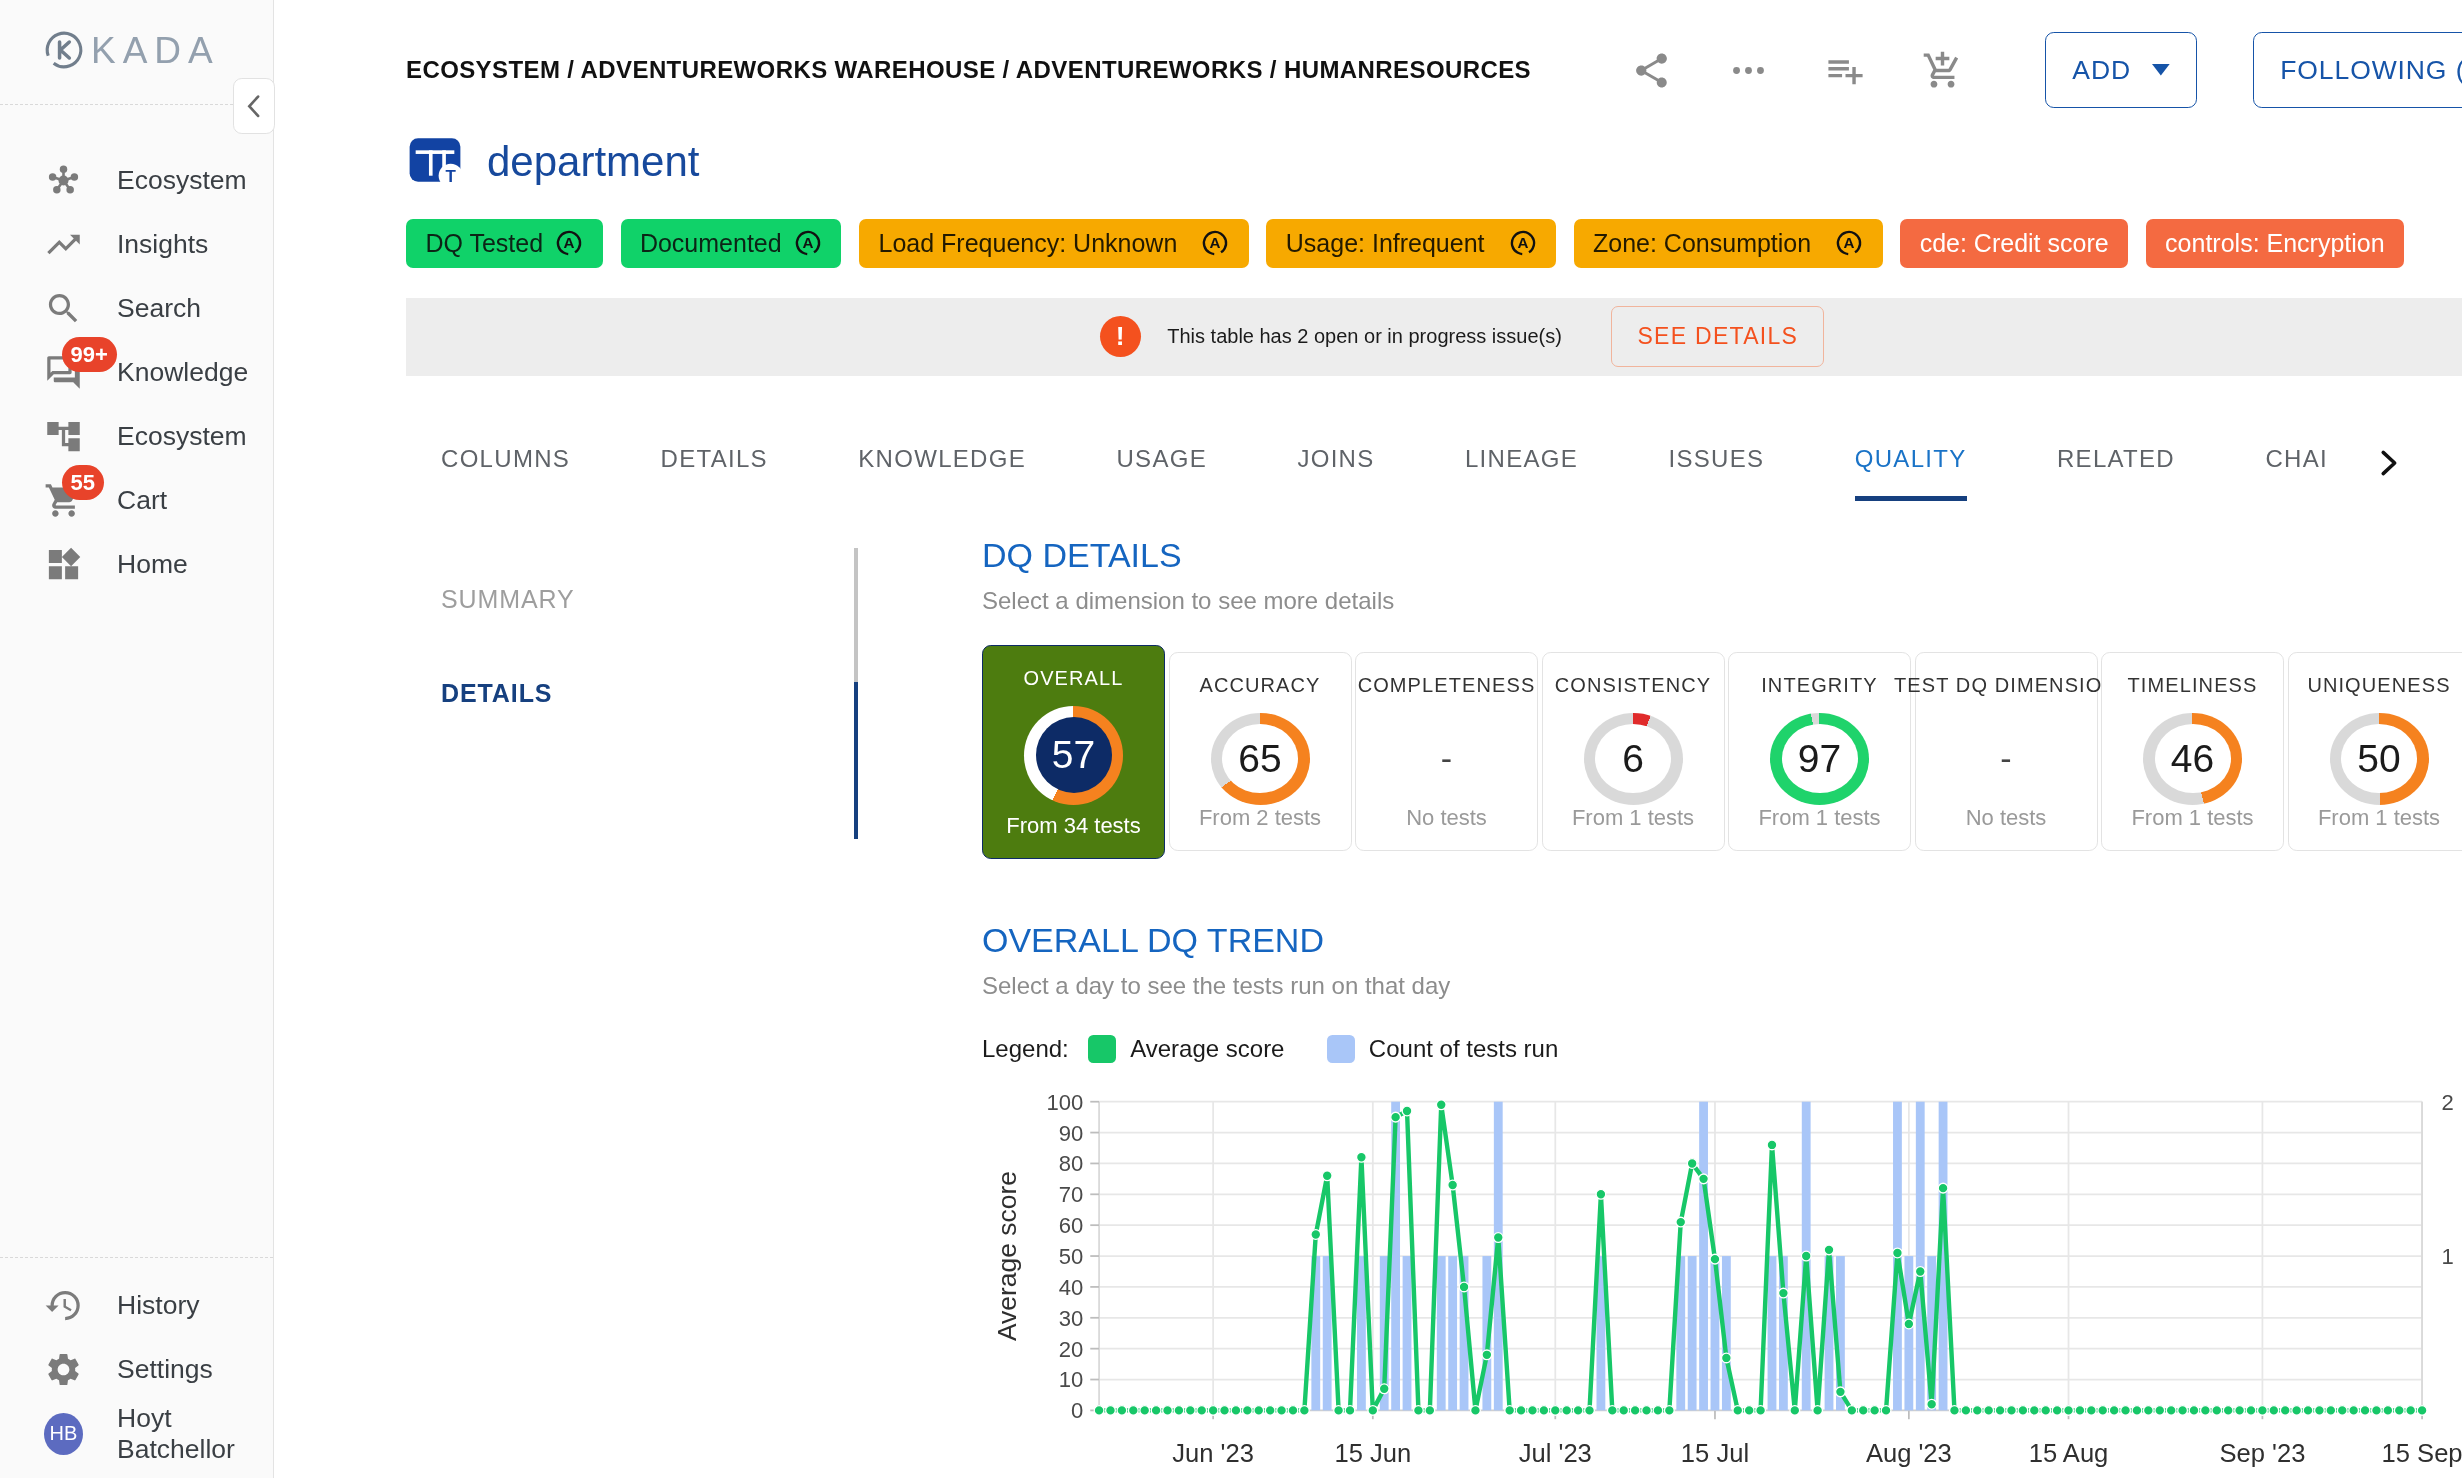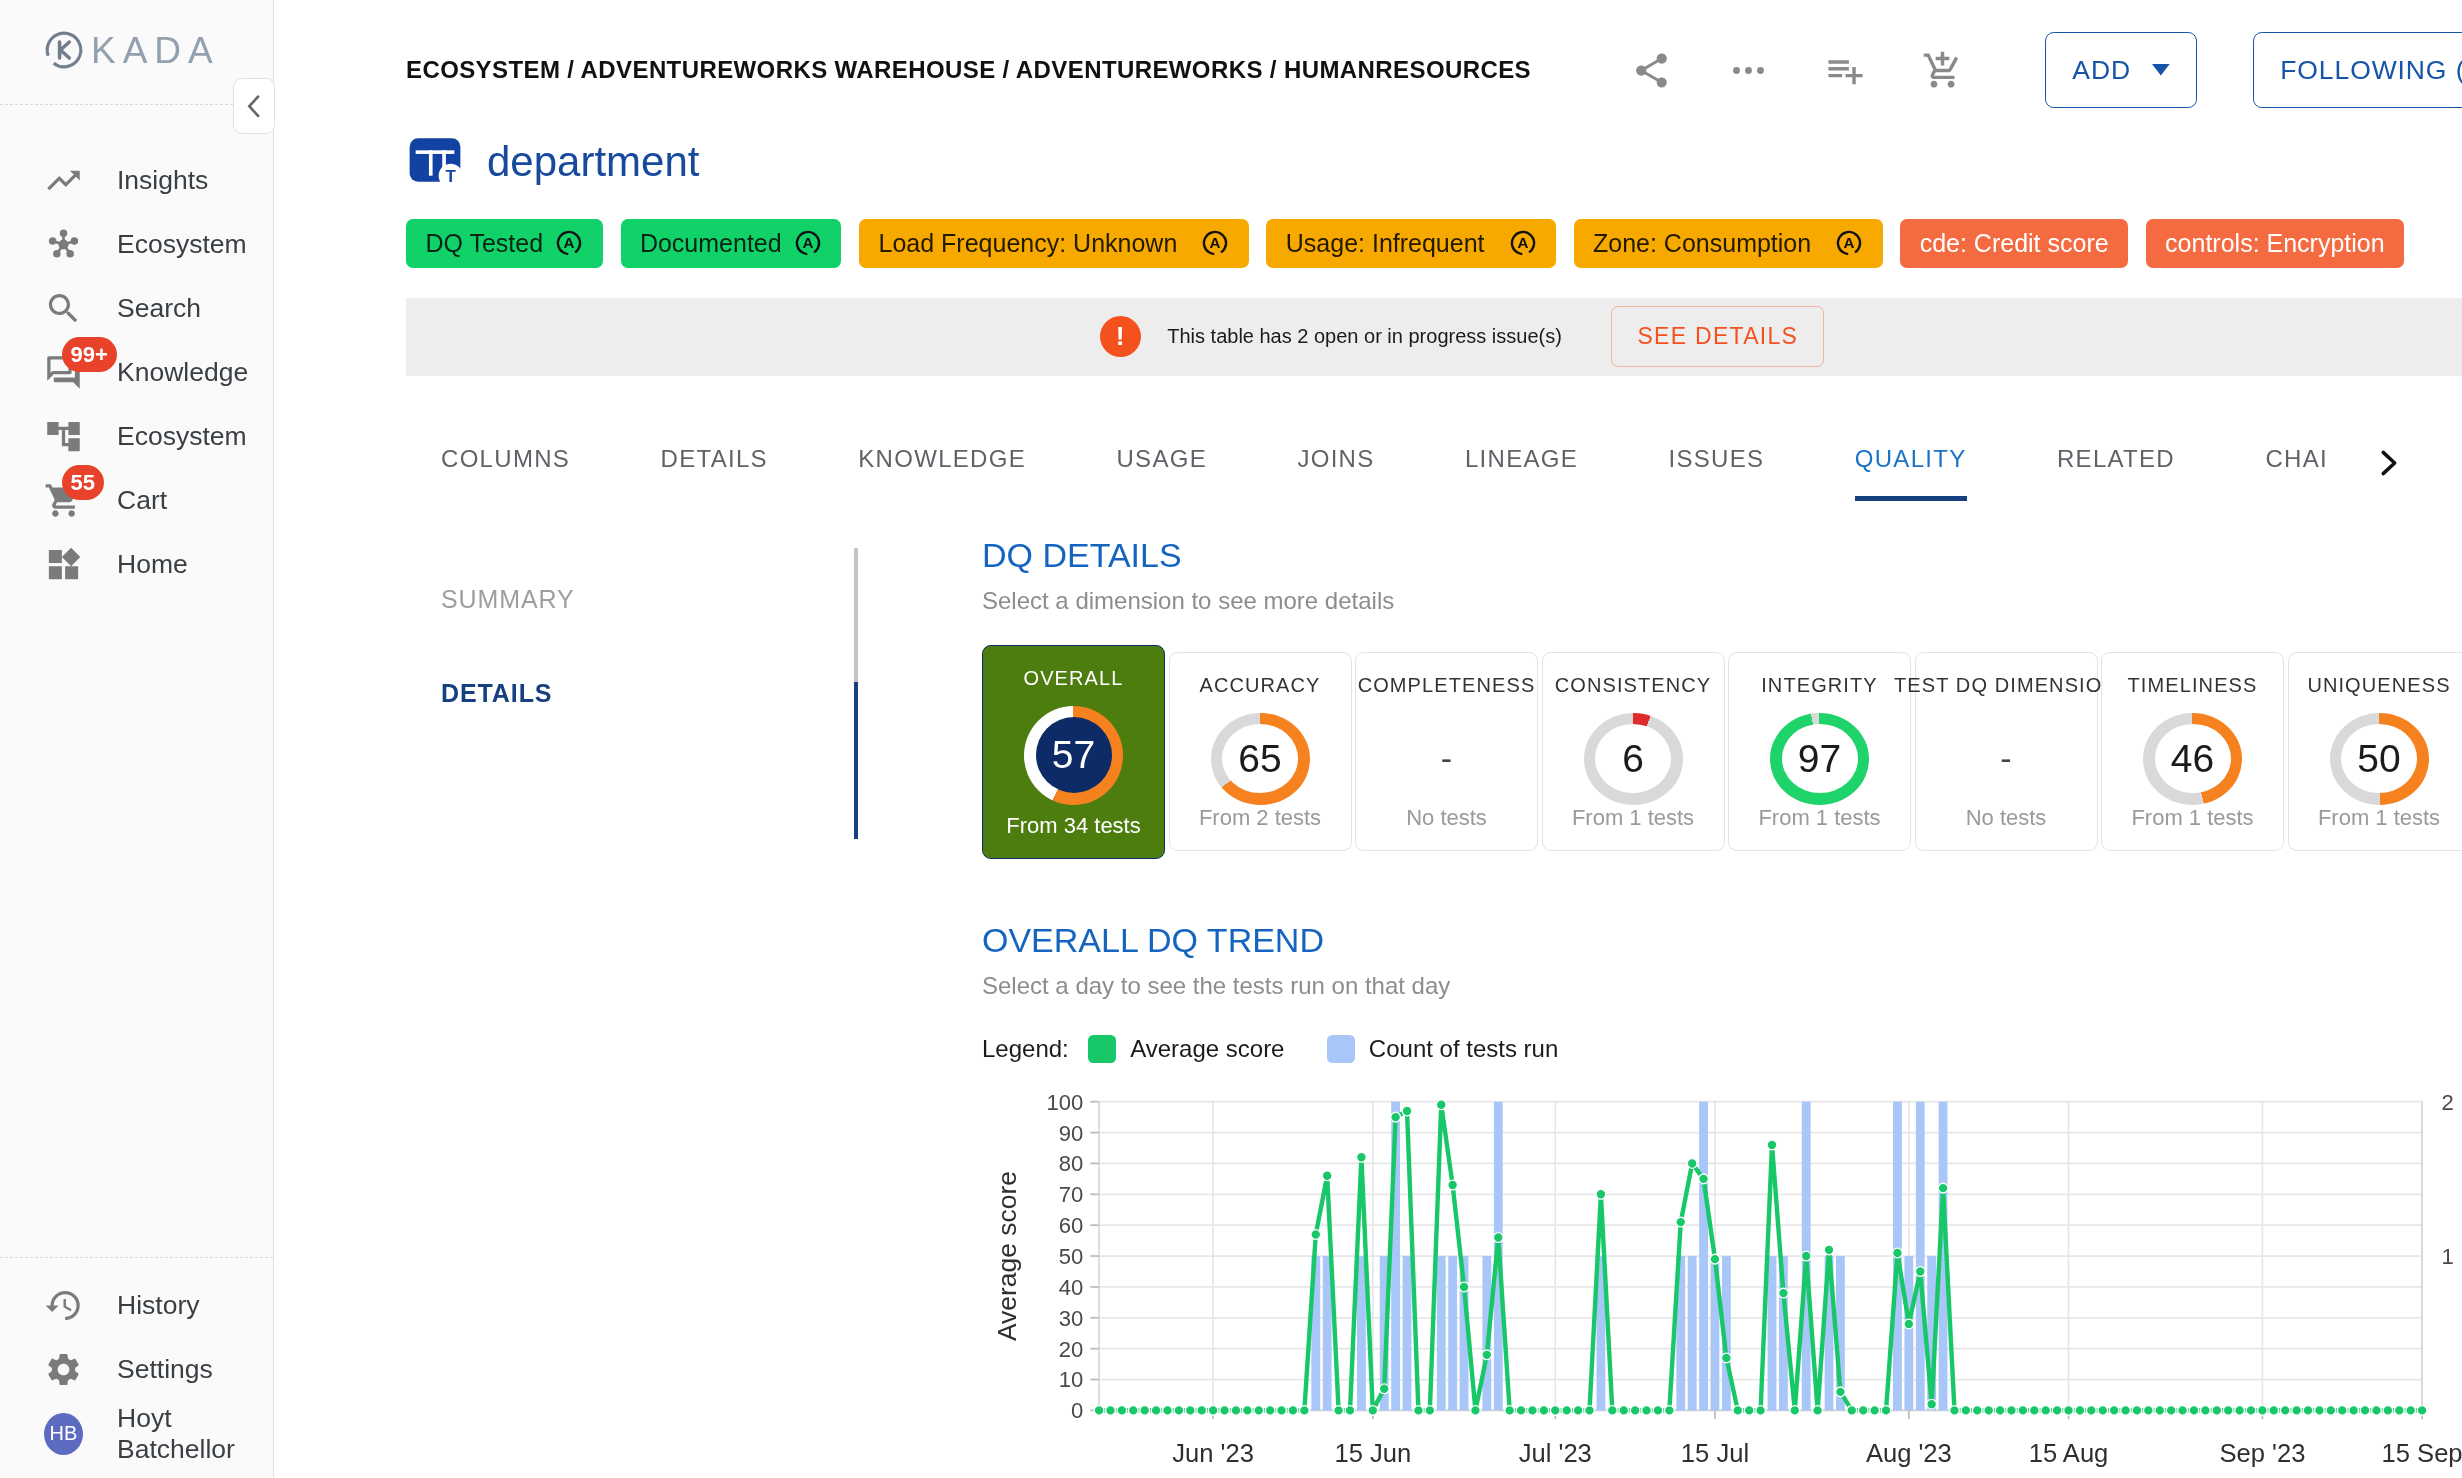--- a/index.html
+++ b/index.html
@@ -128,47 +128,47 @@
     <div class="collapse-btn">
       <svg width="19.4" height="26.5" viewBox="0 0 22 30">
           <polyline points="16,4 6,15 16,26" fill="none" stroke="#666" stroke-width="3" stroke-linecap="round"></polyline>
         </svg>
     </div>
   </div>
 
   <div class="nav">
     <div class="nav-item">
       <span class="ico">
-        <svg viewBox="0 0 24 24" class="gray-ic">
-            <path d="M16 6l2.29 2.29-4.88 4.88-4-4L2 16.59 3.41 18l6-6 4 4 6.3-6.29L22 12V6z"></path>
-          </svg>
-      </span>
-      <span class="nav-label">Insights</span>
-    </div>
-    <div class="nav-item">
-      <span class="ico">
         <svg viewBox="0 0 24 24">
           <g stroke="#7b7b7b" stroke-width="1.6">
             <line x1="12" y1="12" x2="12" y2="5"></line>
               <line x1="12" y1="12" x2="5.3" y2="9.8"></line>
             <line x1="12" y1="12" x2="7.9" y2="17.7"></line>
               <line x1="12" y1="12" x2="16.1" y2="17.7"></line>
             <line x1="12" y1="12" x2="18.7" y2="9.8"></line>
           </g>
           <g fill="#7b7b7b">
             <circle cx="12" cy="12" r="3.1"></circle>
               <circle cx="12" cy="5" r="2.3"></circle>
               <circle cx="5.3" cy="9.8" r="2.3"></circle>
             <circle cx="7.9" cy="17.7" r="2.3"></circle>
               <circle cx="16.1" cy="17.7" r="2.3"></circle>
               <circle cx="18.7" cy="9.8" r="2.3"></circle>
           </g>
         </svg>
       </span>
       <span class="nav-label">Ecosystem</span>
+    </div>
+    <div class="nav-item">
+      <span class="ico">
+        <svg viewBox="0 0 24 24" class="gray-ic">
+            <path d="M16 6l2.29 2.29-4.88 4.88-4-4L2 16.59 3.41 18l6-6 4 4 6.3-6.29L22 12V6z"></path>
+          </svg>
+      </span>
+      <span class="nav-label">Insights</span>
     </div>
     <div class="nav-item">
       <span class="ico">
         <svg viewBox="0 0 24 24" class="gray-ic">
             <path d="M15.5 14h-.79l-.28-.27C15.41 12.59 16 11.11 16 9.5 16 5.91 13.09 3 9.5 3S3 5.91 3 9.5 5.91 16 9.5 16c1.61 0 3.09-.59 4.23-1.57l.27.28v.79l5 4.99L20.49 19l-4.99-5zm-6 0C7.01 14 5 11.99 5 9.5S7.01 5 9.5 5 14 7.01 14 9.5 11.99 14 9.5 14z"></path>
           </svg>
       </span>
       <span class="nav-label">Search</span>
     </div>
     <div class="nav-item">

